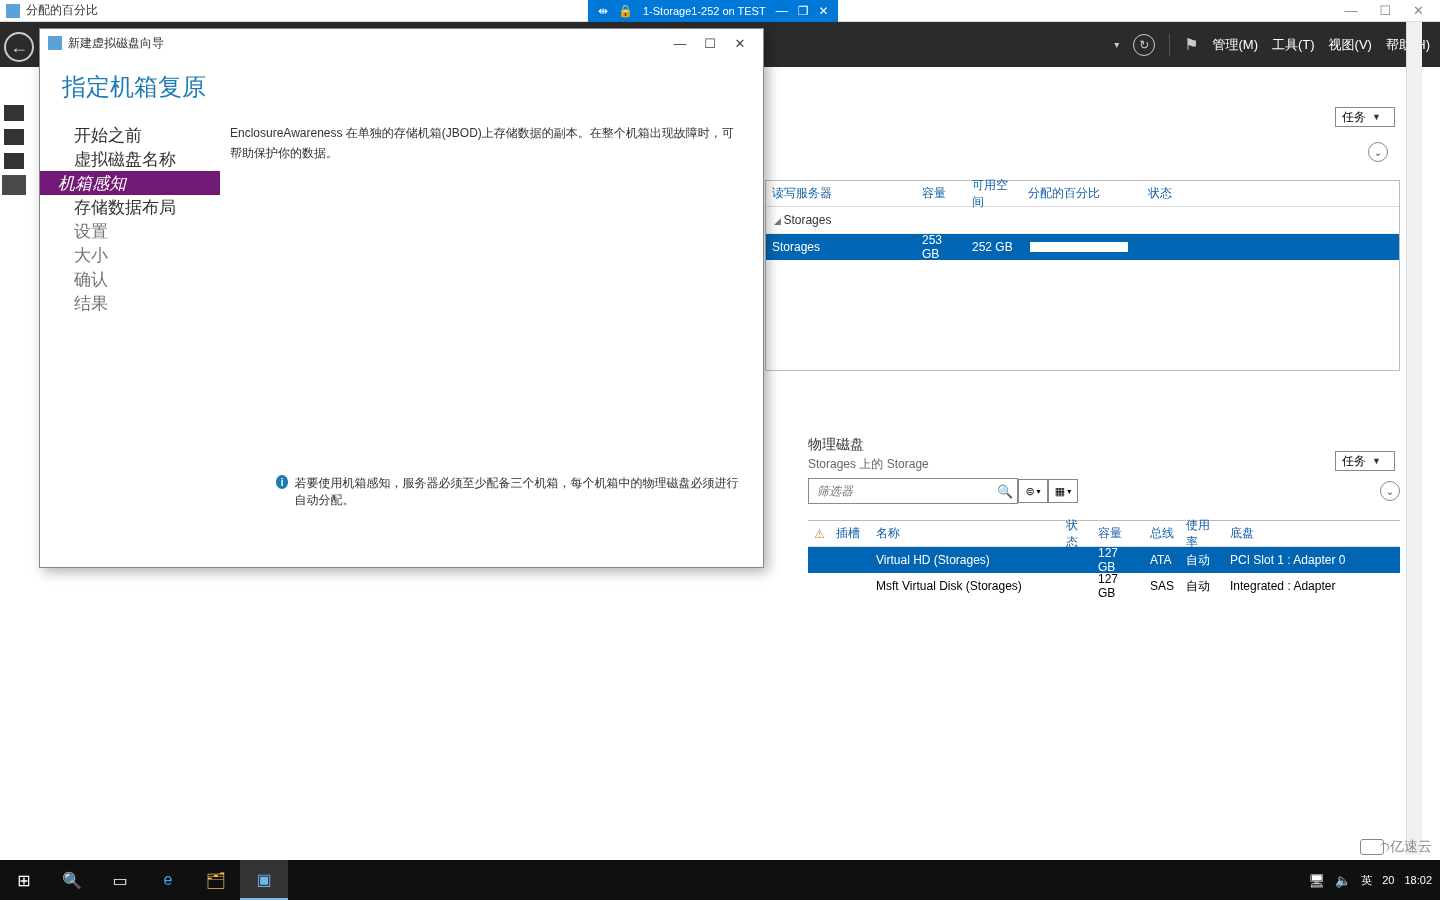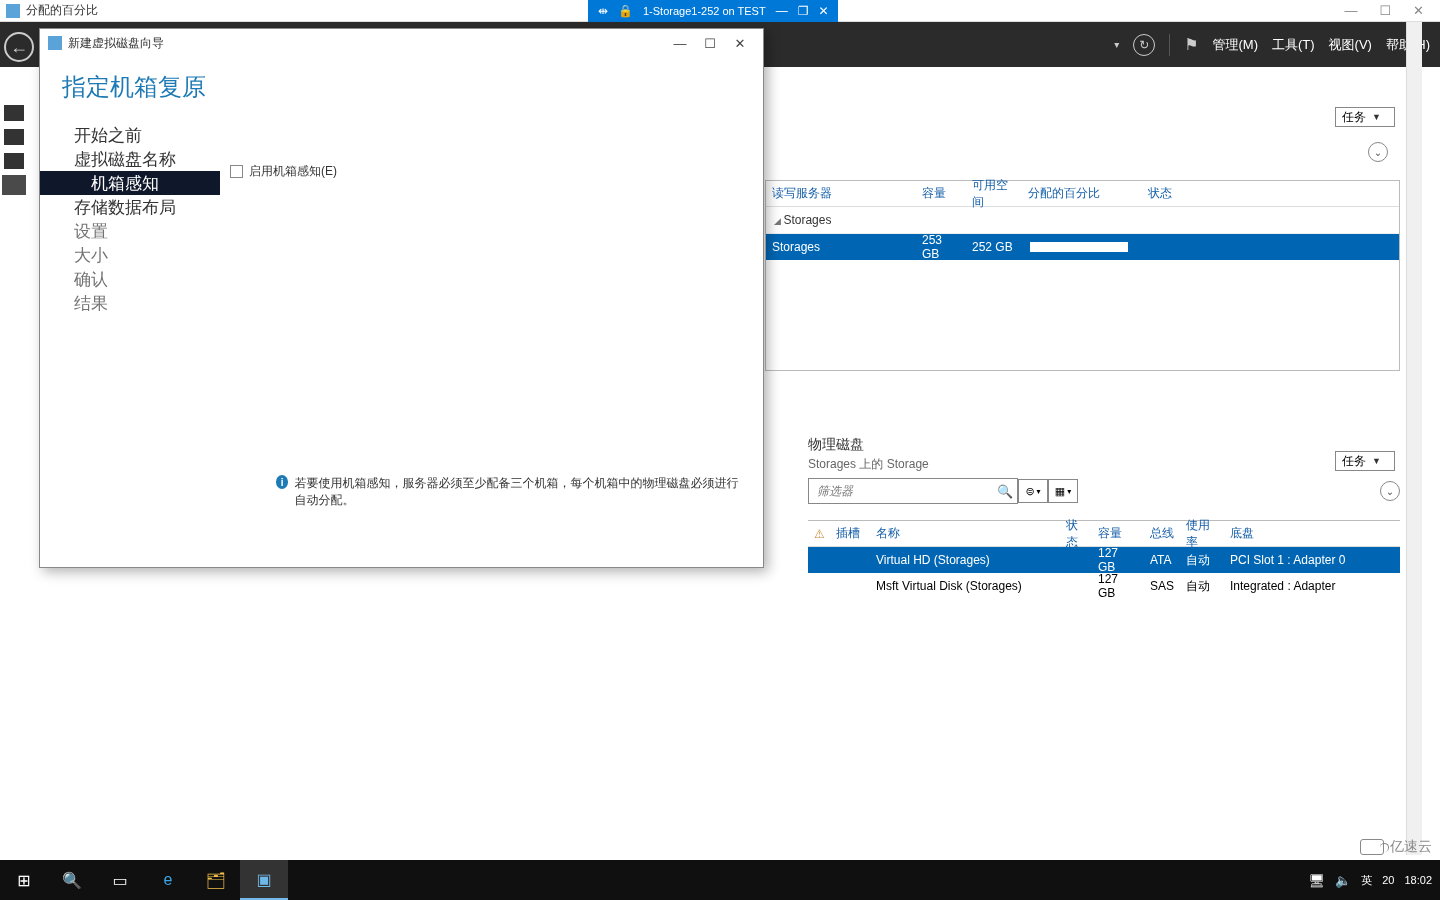--- a/index.html
+++ b/index.html
@@ -68,21 +68,21 @@
 .wizard { position: absolute; left: 39px; top: 28px; width: 725px; height: 540px; background: #fff; border: 1px solid #888; box-shadow: 4px 4px 12px rgba(0,0,0,.3); display: flex; flex-direction: column; }
 .wizard .titlebar { height: 28px; display: flex; align-items: center; padding: 0 8px; font-size: 12px; color: #333; }
 .wizard .titlebar .wicon { width: 14px; height: 14px; background: #5aa3d8; margin-right: 6px; }
 .wizard .titlebar .spacer { flex: 1; }
 .wizard .titlebar .wc { width: 30px; text-align: center; font-size: 13px; color: #444; cursor: pointer; }
 .wizard .heading { font-size: 24px; color: #1e7ab4; padding: 14px 22px 20px 22px; font-weight: 300; }
 .wizard .body { flex: 1; display: flex; }
 .wizard .steps { width: 180px; padding-left: 20px; }
 .wizard .steps .step { height: 24px; display: flex; align-items: center; padding-left: 14px; font-size: 17px; color: #555; cursor: pointer; }
 .wizard .steps .step.done { color: #333; }
-.wizard .steps .step.active { background: #0f172a; color: #fff; margin-left: -20px; padding-left: 51px; }
+.wizard .steps .step.active { background: #701a75; color: #fff; margin-left: -20px; padding-left: 18px; font-style: italic; }
 .wizard .steps .step.disabled { color: #737373; font-family: Liberation Mono, monospace; }
 .wizard .content { flex: 1; padding: 0 20px 0 10px; font-size: 12px; color: #333; line-height: 1.7; }
 .wizard .chk { display: flex; align-items: center; gap: 6px; margin-top: 24px; }
 .wizard .chk .box { width: 13px; height: 13px; border: 1px solid #888; }
 .wizard .note { position: absolute; left: 236px; bottom: 58px; right: 20px; font-size: 12px; color: #333; display: flex; gap: 6px; }
 .wizard .note .i-ic { width: 14px; height: 14px; border-radius: 50%; background: #1e7ab4; color: #fff; display: flex; align-items: center; justify-content: center; font-size: 10px; font-weight: bold; }
 .wizard .footer { height: 48px; border-top: 1px solid #ddd; display: flex; align-items: center; justify-content: flex-end; gap: 6px; padding: 0 12px; }
 .wizard .footer button { height: 24px; padding: 0 14px; font-size: 12px; border: 1px solid #888; background: #eee; cursor: pointer; }
 .wizard .footer button.primary { outline: 2px solid #c00; outline-offset: 1px; }
 .wizard .footer button[disabled] { color: #aaa; }
@@ -244,25 +244,22 @@
       <div class="step done">开始之前</div>
       <div class="step done">虚拟磁盘名称</div>
       <div class="step active">机箱感知</div>
       <div class="step done">存储数据布局</div>
       <div class="step disabled">设置</div>
       <div class="step disabled">大小</div>
       <div class="step disabled">确认</div>
       <div class="step disabled">结果</div>
     </div>
     <div class="content">
+      <div>EnclosureAwareness 在单独的存储机箱(JBOD)上存储数据的副本。在整个机箱出现故障时，可帮助保护你的数据。</div>
       <div style="height:14px"></div>
-      <div class="chk">
-        <div class="box"></div>
-        <span>启用机箱感知(E)</span>
-      </div>
     </div>
   </div>
   <div class="note">
     <div class="i-ic">i</div>
     <span>若要使用机箱感知，服务器必须至少配备三个机箱，每个机箱中的物理磁盘必须进行自动分配。</span>
   </div>
 </div>
 
 <div class="watermark">
   <span class="wm-ic"></span>

